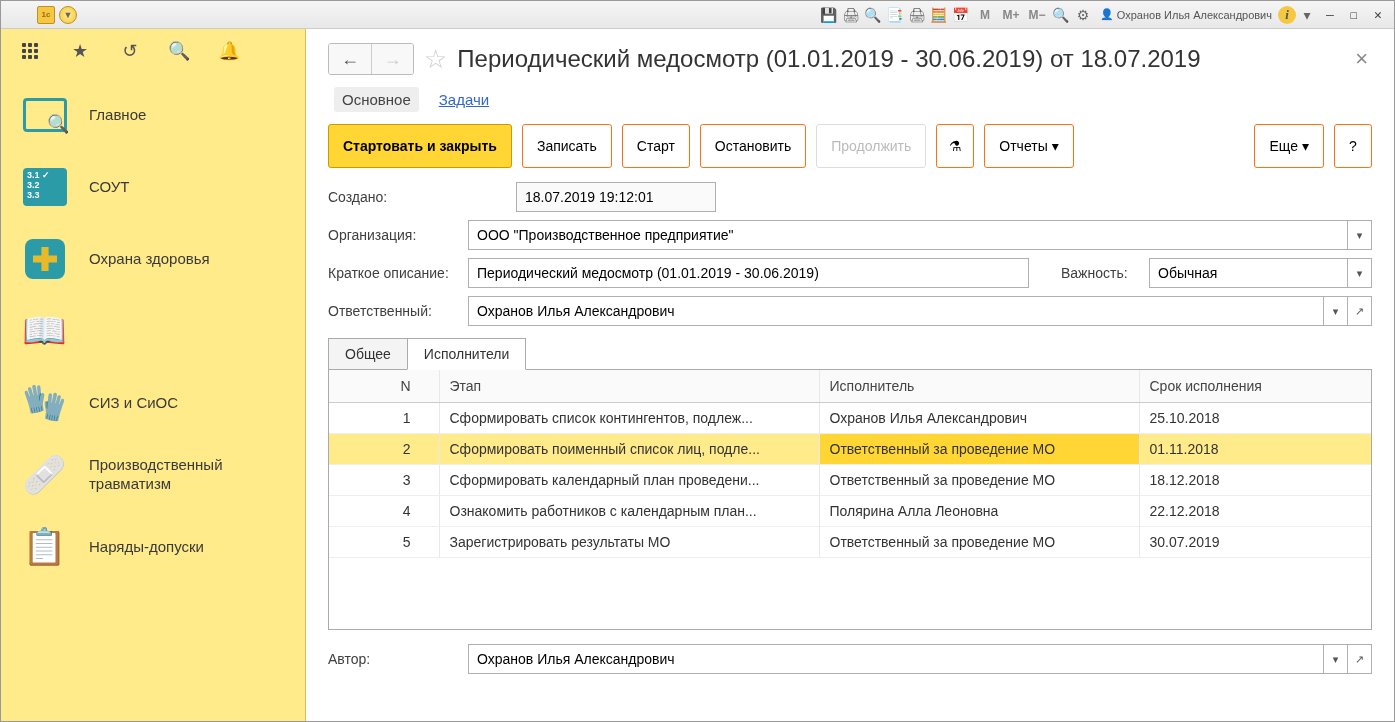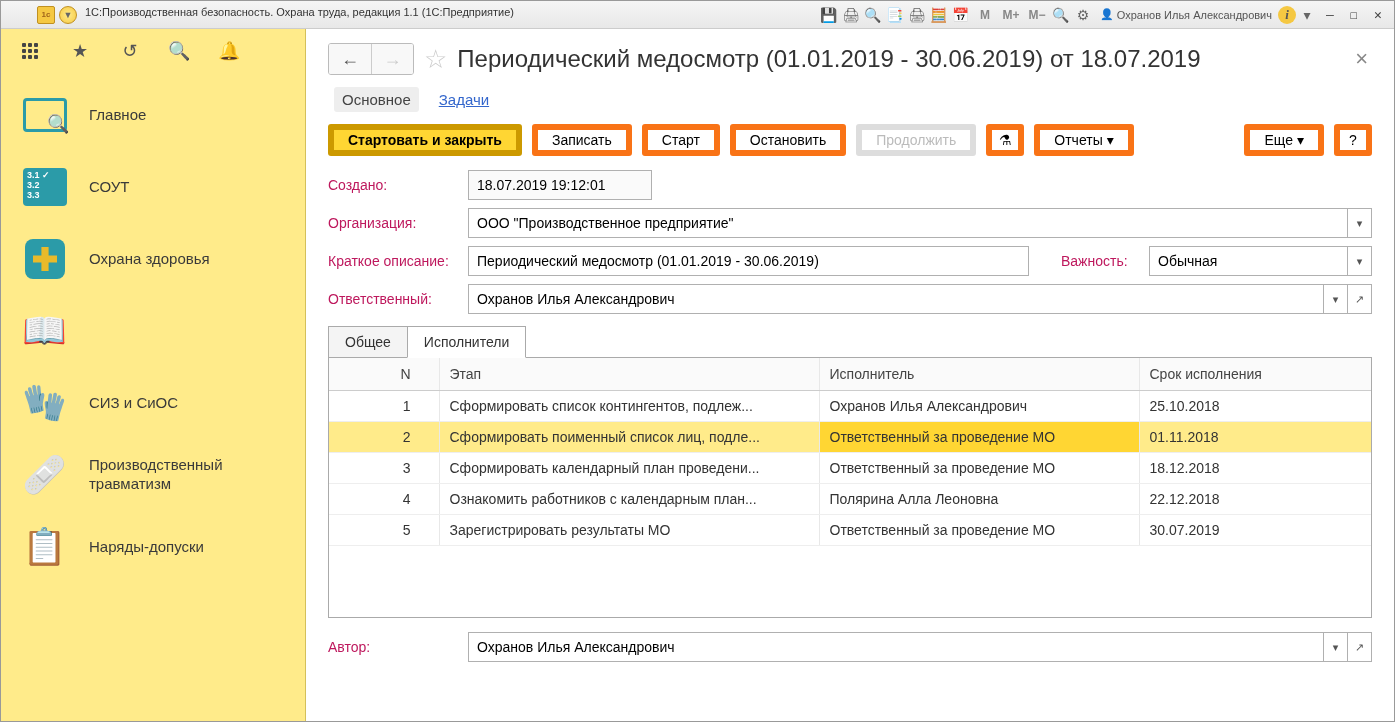--- a/index.html
+++ b/index.html
@@ -1,21 +1,21 @@
 <!DOCTYPE html>
 <html><head>
 <meta charset="utf-8">
 <style>
 * { box-sizing: border-box; margin: 0; padding: 0; }
 body { font-family: Arial, sans-serif; font-size: 13px; color: #333; background: #fff; overflow: hidden; }
 .window { width: 1395px; height: 722px; border: 1px solid #999; display: flex; flex-direction: column; }
 
 
 .titlebar { height: 28px; background: linear-gradient(#f5f5f5, #e8e8e8); border-bottom: 1px solid #ccc; display: flex; align-items: center; padding: 0 4px; }
-.titlebar-left { display: flex; gap: 4px; flex: 1; padding-left: 32px; }
+.titlebar-left { display: flex; align-items: center; gap: 4px; flex: 1; padding-left: 32px; }
 .app-icon { width: 18px; height: 18px; background: #f5c842; border: 1px solid #c09020; border-radius: 2px; font-size: 8px; font-weight: bold; display: flex; align-items: center; justify-content: center; color: #a0651a; }
 .dropdown-circle { width: 18px; height: 18px; background: radial-gradient(circle, #ffeb8a, #f5c842); border: 1px solid #c09020; border-radius: 50%; display: flex; align-items: center; justify-content: center; font-size: 9px; color: #666; }
 .app-title { font-size: 11px; color: #333; margin-left: 4px; }
 .titlebar-right { display: flex; align-items: center; gap: 0; }
 .tb-btn { width: 22px; height: 22px; display: flex; align-items: center; justify-content: center; color: #666; cursor: pointer; font-size: 14px; }
 .tb-btn.m { font-weight: bold; color: #888; font-size: 12px; width: 26px; }
 .user-label { font-size: 11px; color: #555; padding: 0 6px; display: flex; align-items: center; gap: 3px; }
 .info-circle { width: 18px; height: 18px; border-radius: 50%; background: #f5c842; display: flex; align-items: center; justify-content: center; font-weight: bold; font-style: italic; font-family: serif; color: #555; }
 .win-btn { width: 24px; height: 20px; display: flex; align-items: center; justify-content: center; cursor: pointer; font-family: monospace; color: #444; }
 
@@ -54,29 +54,29 @@
 .star { font-size: 26px; color: #ccc; cursor: pointer; }
 .page-title { font-size: 24px; color: #333; flex: 1; }
 .close-x { font-size: 22px; color: #888; cursor: pointer; padding: 0 4px; }
 
 .tabs-top { display: flex; gap: 12px; padding: 4px 22px 12px 28px; }
 .tab-link { font-size: 15px; color: #3366cc; cursor: pointer; padding: 4px 8px; }
 .tab-link.active { background: #eee; color: #444; border-radius: 3px; text-decoration: none; }
 .tab-link.inactive { text-decoration: underline; }
 
 .toolbar { display: flex; gap: 10px; padding: 0 22px 14px 22px; align-items: center; }
-.btn { height: 32px; padding: 0 14px; border: 6px solid #f97316; border-radius: 3px; background: #fff; cursor: pointer; font-size: 14px; display: flex; align-items: center; gap: 4px; }
+.btn { height: 44px; padding: 0 14px; border: 1px solid #f97316; border-radius: 3px; background: #fff; cursor: pointer; font-size: 14px; display: flex; align-items: center; gap: 4px; }
 .btn.primary { background: #ffd633; border-color: #cc9900; font-weight: bold; }
 .btn.disabled { color: #bbb; border-color: #ddd; cursor: default; }
 .btn.small { padding: 0 8px; width: 38px; justify-content: center; }
 .toolbar-spacer { flex: 1; }
 
 .form-area { padding: 0 22px; display: flex; flex-direction: column; gap: 8px; }
 .form-row { display: flex; align-items: center; gap: 10px; }
-.form-label { width: 130px; font-size: 14px; color: #be185d; }
+.form-label { width: 130px; font-size: 14px; color: #404040; }
 .form-input { height: 30px; border: 1px solid #b0b0b0; padding: 0 8px; font-size: 14px; background: #fff; }
 .form-input.readonly { background: #fafafa; }
 .input-group { display: flex; flex: 1; }
 .input-group .form-input { flex: 1; }
 .input-addon { width: 24px; height: 30px; border: 1px solid #b0b0b0; border-left: none; display: flex; align-items: center; justify-content: center; background: #fff; cursor: pointer; font-size: 11px; color: #555; }
 
 
 .inner-tabs { margin: 12px 22px 0 22px; display: flex; border-bottom: 1px solid #aaa; }
 .inner-tab { padding: 7px 16px; border: 1px solid #aaa; border-bottom: none; background: #f4f4f4; cursor: pointer; font-size: 14px; margin-right: -1px; position: relative; }
 .inner-tab.active { background: #fff; border-bottom: 1px solid #fff; margin-bottom: -1px; z-index: 1; }
@@ -97,21 +97,20 @@
 </style>
 </head>
 <body>
 
 <div class="window">
 
   <div class="titlebar">
     <div class="titlebar-left">
       <div class="app-icon">1c</div>
       <div class="dropdown-circle">▼</div>
-      <div class="app-title">1С:Производственная безопасность. Охрана труда, редакция 1.1  (1С:Предприятие)</div>
     </div>
     <div class="titlebar-right">
       <div class="tb-btn">💾</div>
       <div class="tb-btn">🖨</div>
       <div class="tb-btn">🔍</div>
       <div class="tb-btn">📑</div>
       <div class="tb-btn">🖨</div>
       <div class="tb-btn">🧮</div>
       <div class="tb-btn">📅</div>
       <div class="tb-btn m">M</div>
@@ -224,21 +223,21 @@
         <button class="btn">
             <span>Еще</span> 
             <span>▾</span>
           </button>
         <button class="btn small">?</button>
       </div>
 
       <div class="form-area">
         <div class="form-row">
           <div class="form-label">Создано:</div>
-          <input class="form-input readonly" style="width: 184px;" readonly="" value="18.07.2019 19:12:01">
+          <input class="form-input readonly" style="width: 200px; margin-left: 48px;" readonly="" value="18.07.2019 19:12:01">
         </div>
         <div class="form-row">
           <div class="form-label">Организация:</div>
           <div class="input-group">
             <input class="form-input" value="ООО &quot;Производственное предприятие&quot;" style="">
             <div class="input-addon">▾</div>
           </div>
         </div>
         <div class="form-row">
           <div class="form-label">Краткое описание:</div>

